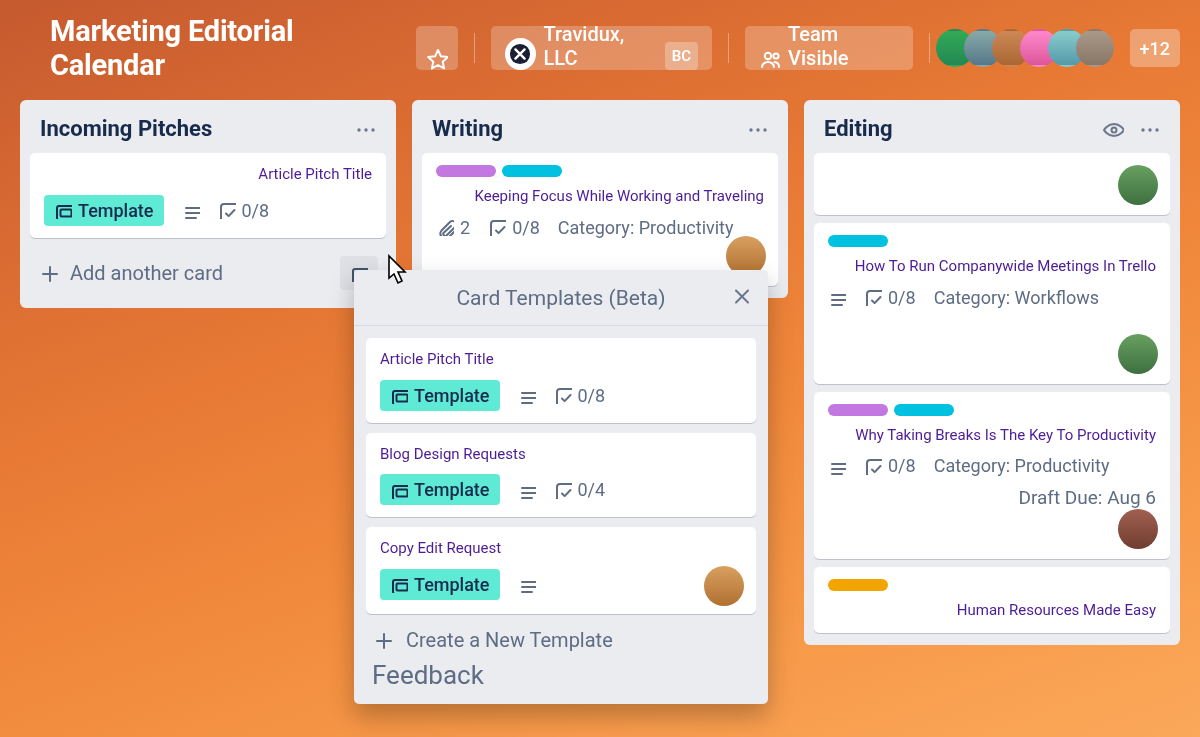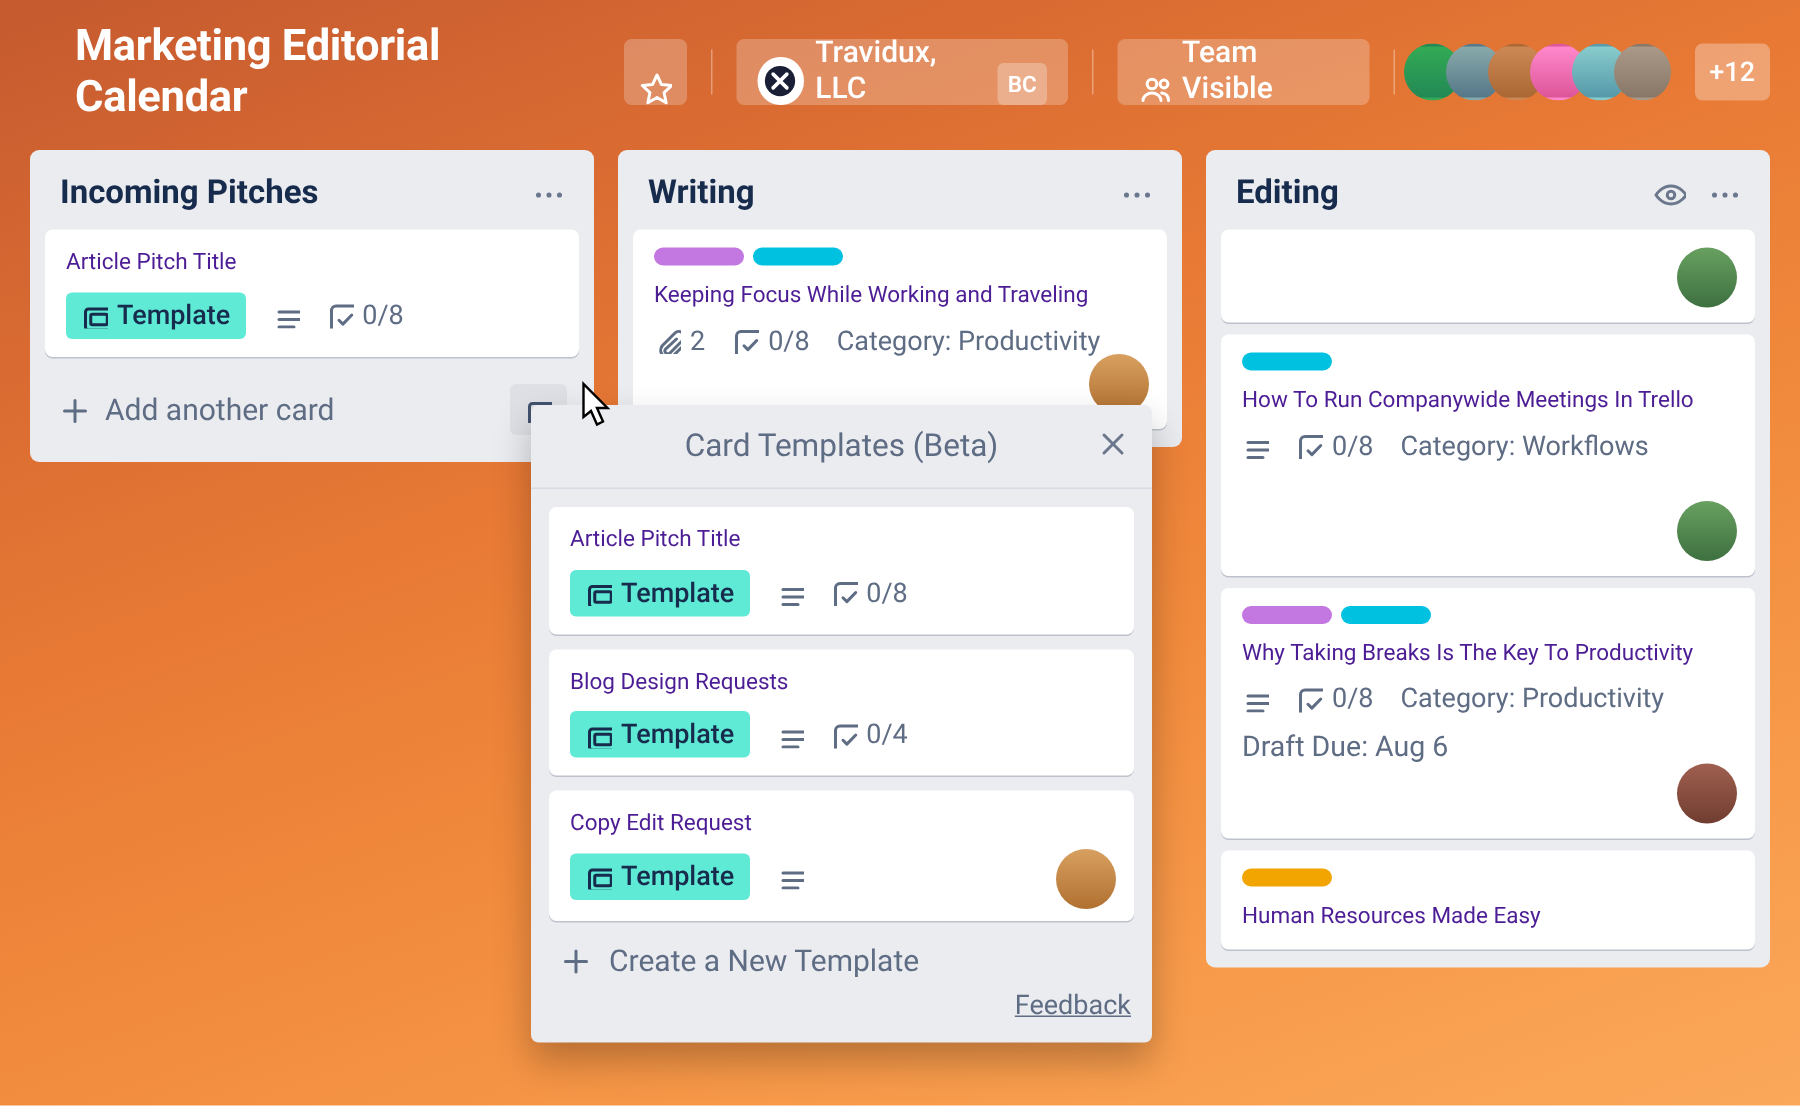--- a/index.html
+++ b/index.html
@@ -73,20 +73,21 @@
     gap:16px;
     padding: 0 20px;
   }
   .list {
     width: 420px;
     background:#ebecf0;
     border-radius:6px;
     padding:10px 10px 12px 10px;
     display:flex; flex-direction:column; gap:8px;
     position:relative;
+    text-align:right;
   }
   .list-header {
     display:flex; align-items:center; justify-content:space-between;
     padding:6px 10px 4px 10px;
   }
   .list-title { font-size:22px; font-weight:700; color:#172b4d; }
   .list-actions { display:flex; align-items:center; gap:14px; }
   .icon-btn { color:#6b778c; cursor:pointer; display:inline-flex; }
 
   .card {
@@ -147,21 +148,21 @@
     position:absolute; right:16px; top:50%; transform:translateY(-50%);
     color:#6b778c; cursor:pointer;
   }
   .popover-body { padding:12px 12px 4px 12px; display:flex; flex-direction:column; gap:10px; }
   .popover-footer {
     padding:10px 14px 4px 18px;
     color:#5e6c84; font-size:20px;
     display:flex; flex-direction:column; gap:8px;
   }
   .popover-footer .create { display:inline-flex; align-items:center; gap:12px; }
-  .popover-footer .feedback { text-align:right; text-decoration:underline; font-size:18px; }
+  .popover-footer .feedback { text-align:left; font-size:26px; }
 
   
   .cursor {
     position:absolute; left:381px; top:254px; z-index:60;
     pointer-events:none;
   }
 
   
   svg.ic { width:22px; height:22px; fill:none; stroke:currentColor; stroke-width:2; stroke-linecap:round; stroke-linejoin:round; }
   svg.ic.sm { width:18px; height:18px; }

